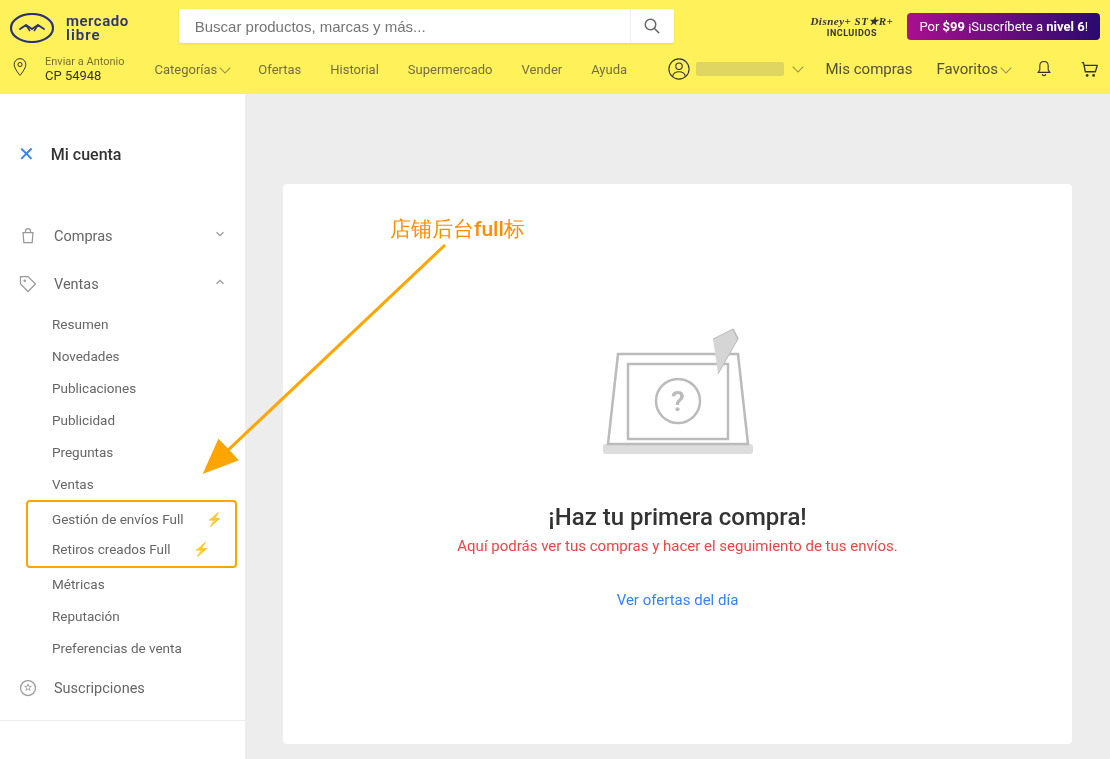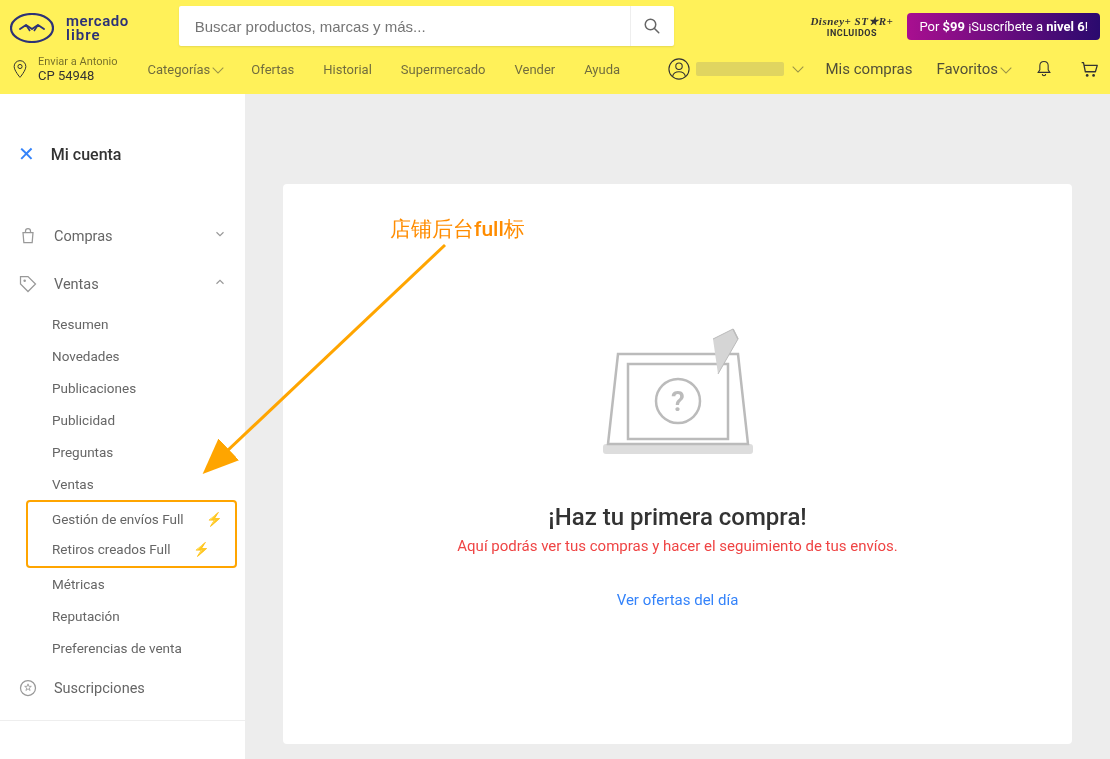--- a/index.html
+++ b/index.html
@@ -3,29 +3,29 @@
 <meta charset="utf-8">
 <style>
 * { box-sizing: border-box; margin: 0; padding: 0; }
 body { font-family: -apple-system, BlinkMacSystemFont, "Segoe UI", Roboto, Arial, sans-serif; background: #ededed; width: 1110px; height: 759px; overflow: hidden; position: relative; }
 .header { background: #fff159; height: 94px; position: relative; }
 .header-top { display: flex; align-items: center; padding: 6px 10px 0 10px; height: 46px; }
 .logo { display: flex; align-items: center; margin-right: 50px; margin-top: 4px; }
 .logo-text { font-weight: 600; color: #2d3277; font-size: 15px; line-height: 14px; margin-left: 12px; }
 .logo-text .brand1 { display: block; letter-spacing: 0.5px; }
 .logo-text .brand2 { display: block; letter-spacing: 1px; }
-.search { position: relative; width: 495px; height: 40px; background: #fff; border-radius: 2px; box-shadow: 0 1px 2px rgba(0,0,0,0.1); display: flex; align-items: center; }
+.search { position: relative; width: 495px; height: 34px; background: #fff; border-radius: 2px; box-shadow: 0 1px 2px rgba(0,0,0,0.1); display: flex; align-items: center; }
 .search input { flex: 1; border: none; outline: none; padding: 0 16px; font-size: 15px; color: #999; }
 .search-btn { width: 44px; height: 100%; border-left: 1px solid #eee; display: flex; align-items: center; justify-content: center; cursor: pointer; }
 .promo-right { margin-left: auto; display: flex; align-items: center; gap: 14px; }
 .disney-box { text-align: center; font-size: 9px; color: #333; font-weight: 700; letter-spacing: 0.5px; }
 .disney-logos { font-size: 11px; color: #333; display: flex; align-items: center; gap: 4px; font-weight: 700; }
 .subscribe { background: linear-gradient(90deg, #a90f90, #2a0a6e); color: #fff; font-size: 13px; padding: 6px 12px; border-radius: 4px; cursor: pointer; }
 .header-bottom { display: flex; align-items: center; padding: 0 10px; height: 46px; font-size: 13px; color: #333; }
-.location { display: flex; align-items: center; gap: 8px; margin-right: 30px; font-size: 12px; color: #333; }
+.location { display: flex; gap: 15px; margin-right: 30px; font-size: 12px; color: #333; }
 .location .loc-text { line-height: 14px; }
 .location .loc-line1 { color: rgba(0,0,0,0.55); font-size: 11px; }
 .location .loc-line2 { font-size: 13px; }
 .nav-links { display: flex; gap: 29px; align-items: center; }
 .nav-links a { color: rgba(51,51,51,0.7); cursor: pointer; font-size: 13px; }
 .nav-right { margin-left: auto; display: flex; align-items: center; gap: 24px; }
 .user-chip { display: flex; align-items: center; gap: 6px; font-size: 13px; color: rgba(51,51,51,0.7); }
 .user-blur { width: 88px; height: 14px; background: #e0d560; border-radius: 2px; }
 .nav-right a { color: rgba(51,51,51,0.85); font-size: 15px; cursor: pointer; }
 .chev { display: inline-block; width: 8px; height: 8px; border-right: 1.5px solid rgba(51,51,51,0.5); border-bottom: 1.5px solid rgba(51,51,51,0.5); transform: rotate(45deg); margin-left: 4px; position: relative; top: -2px; }

